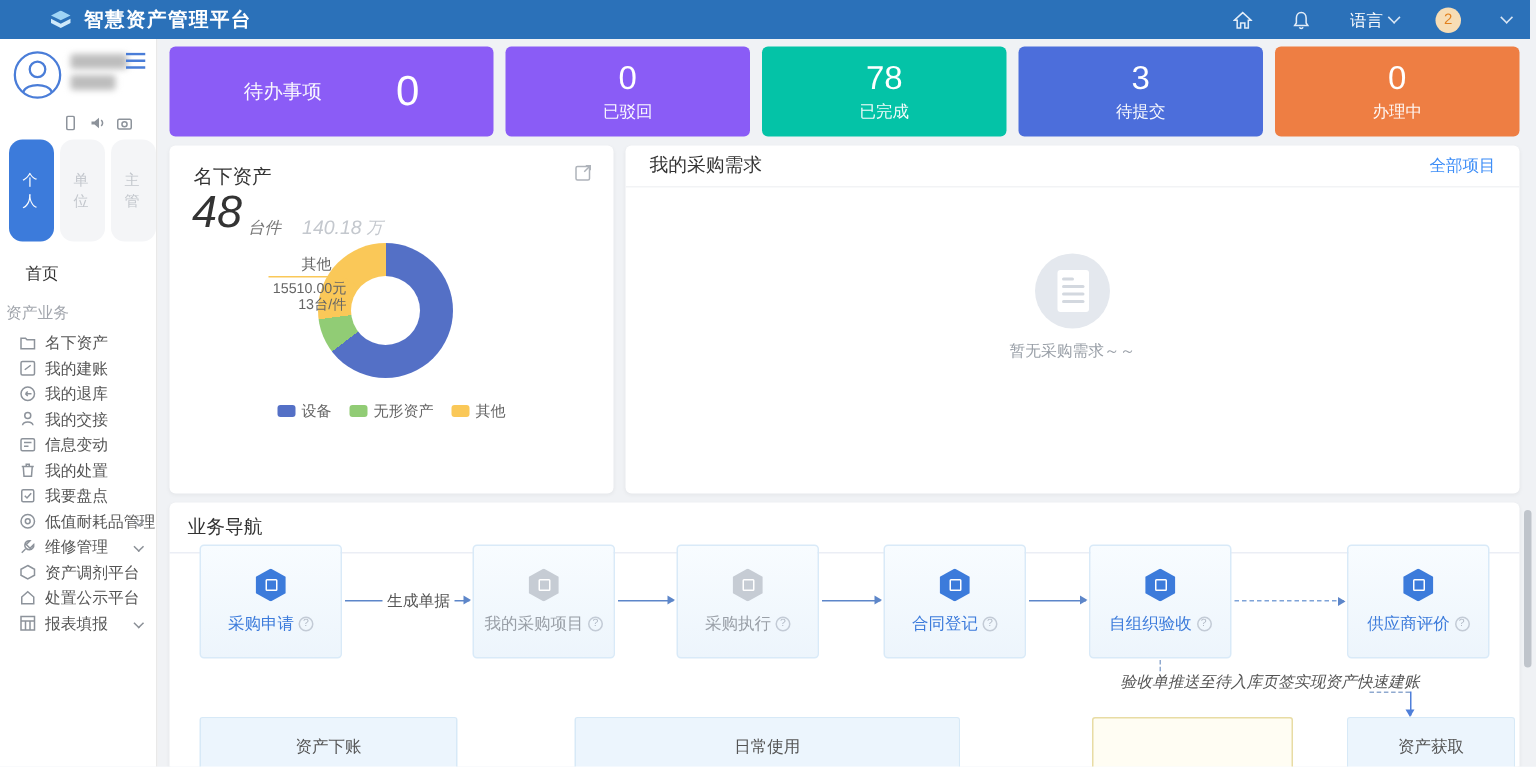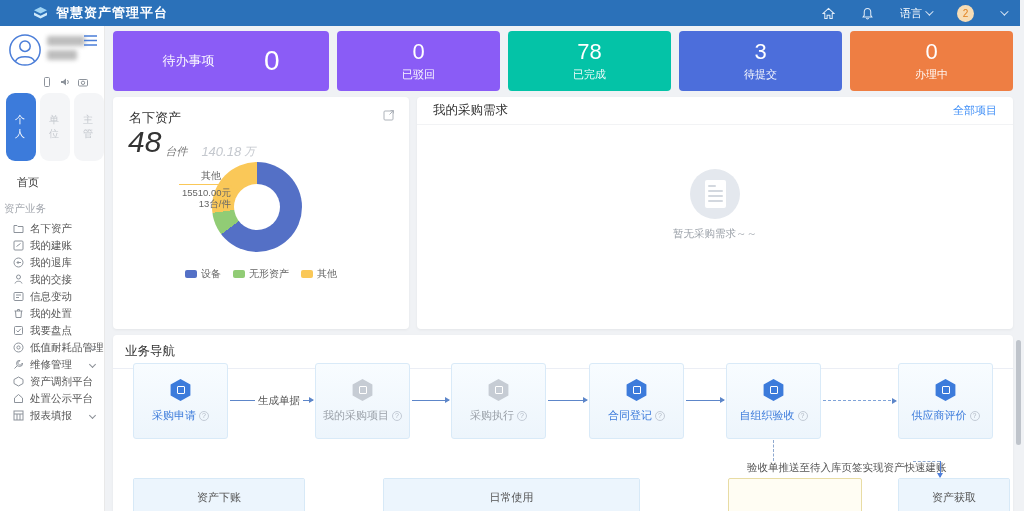--- a/index.html
+++ b/index.html
@@ -111,21 +111,21 @@
   .info-dot { width:10px; height:10px; border:1px solid #c3cbd6; border-radius:50%; color:#b0b8c4;
     font-size:7px; display:inline-flex; align-items:center; justify-content:center;
     font-style:normal; }
   .arrow { position:absolute; top:65px; height:1px; background:#5d86c9; }
   .arrow:after { content:""; position:absolute; right:-1px; top:-3px; border-left:5px solid #5d86c9;
     border-top:3.5px solid transparent; border-bottom:3.5px solid transparent; }
   .arrow.dash { background:none; border-top:1px dashed #7fa3d8; }
   .gen-label { position:absolute; top:59px; font-size:10.5px; color:#555; background:#fff; padding:0 3px; }
   .vdash { position:absolute; border-left:1px dashed #8fa9cf; width:0; }
   .hdash { position:absolute; border-top:1px dashed #8fa9cf; height:0; }
-  .push-note { position:absolute; top:126px; font-size:10.5px; color:#555; background:#fff; padding:0 2px; }
+  .push-note { position:absolute; top:113px; font-size:10.5px; color:#555; background:#fff; padding:0 2px;font-style:italic; }
   .down-arrow { position:absolute; width:1px; background:#4f7fd9; }
   .down-arrow:after { content:""; position:absolute; bottom:-1px; left:-3.5px;
     border-top:5px solid #4f7fd9; border-left:3.5px solid transparent; border-right:3.5px solid transparent; }
 
   .group { position:absolute; top:143px; border:1px solid #d7e9f7; background:#fff; border-radius:2px; }
   .g-head { height:38px; background:#ecf5fd; border-bottom:1px solid #d7e9f7; font-size:11px;
     color:#555; display:flex; align-items:center; justify-content:center; }
   .g-slots { display:flex; gap:8px; padding:7px 8px; }
   .g-slot { height:26px; flex:1; border:1px solid #d7e9f7; border-radius:2px; background:#fdfefe; }
   .ybox { position:absolute; top:143px; left:615px; width:134px; height:40px; background:#fffdf3;

